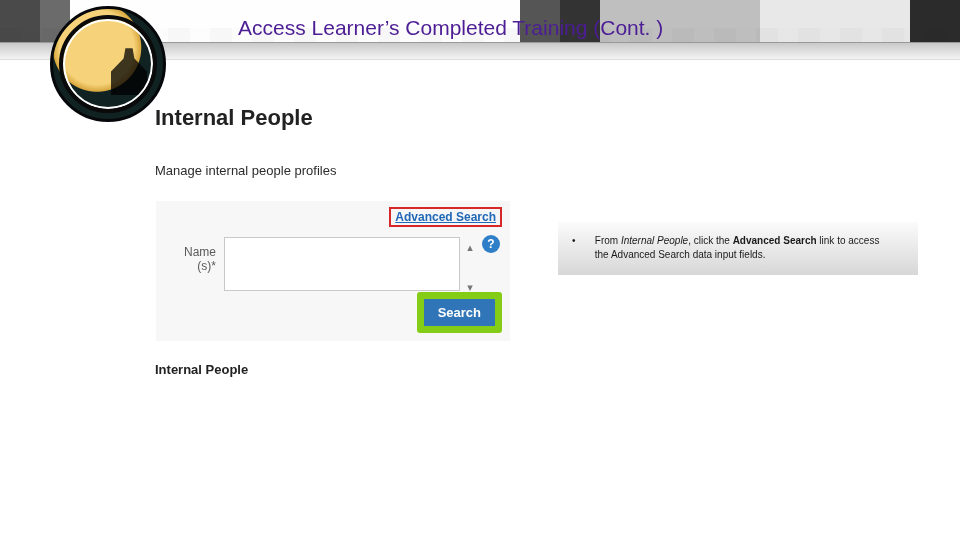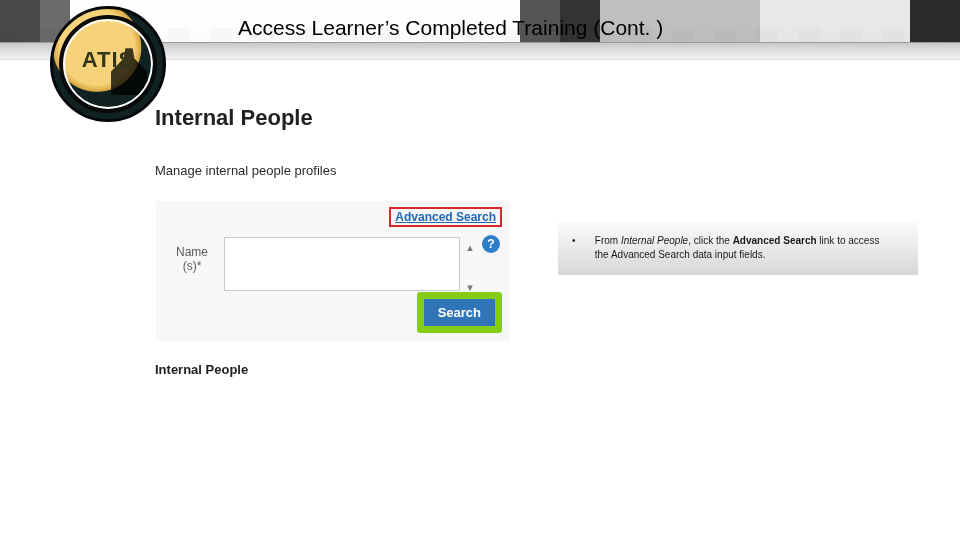--- a/index.html
+++ b/index.html
@@ -32,21 +32,21 @@
     opacity:.35;
   }
   .banner-gradient {
     position:absolute; left:0; right:0; top:42px; height:18px;
     background: linear-gradient(to bottom, #c9c9c9, #f3f3f3);
     border-top:1px solid #999; border-bottom:1px solid #ddd;
   }
   .slide-title {
     position: absolute; left: 238px; top: 16px;
     font-family: "Trebuchet MS", Verdana, sans-serif;
-    font-size: 21px; color:#000000;
+    font-size: 21px; color:#4c1d95;
   }
 
   .logo {
     position:absolute; left:50px; top:6px; width:116px; height:116px;
     border-radius:50%;
     background: radial-gradient(circle at 40% 35%, #f6d37a 0 38%, #d9a83f 45%, transparent 46%),
                 #122;
     border:3px solid #06070a;
   }
   .logo::after{
@@ -77,21 +77,21 @@
   .form-area {
     position:relative; margin-top:22px; width:356px; height:142px;
     background:#f7f7f7; border:1px solid #fff;
   }
   .adv-link {
     position:absolute; right:8px; top:6px;
     border:2px solid #d62828; padding:1px 4px;
     font-size:12px; font-weight:bold; color:#2168b7; text-decoration:underline;
   }
   .name-label { position:absolute; left:12px; top:44px; width:48px;
-    font-size:12px; text-align:center; color:#5a5a5a; }
+    font-size:12px; text-align:right; color:#5a5a5a; }
   .name-input {
     position:absolute; left:68px; top:36px; width:236px; height:54px;
     background:#fff; border:1px solid #c9c9c9;
   }
   .spin-up, .spin-down {
     position:absolute; right:32px; width:16px; height:16px; color:#777; font-size:11px;
     display:flex; align-items:center; justify-content:center;
   }
   .spin-up   { top:38px; }
   .spin-down { top:78px; }
@@ -125,21 +125,20 @@
 <body>
 
 <div class="banner">
   <div class="banner-bg"></div>
   <div class="banner-gradient"></div>
   <div class="slide-title">Access Learner’s Completed Training (Cont. )</div>
 </div>
 
 <div class="logo">
   <div class="sil"></div>
-  <div class="atis">ATIS</div>
 </div>
 
 <div class="panel">
   <div class="panel-title">Internal People</div>
   <div class="panel-sub">Manage internal people profiles</div>
 
   <div class="form-area">
     <span class="adv-link">Advanced Search</span>
     <div class="name-label">Name (s)*</div>
     <div class="name-input"></div>

